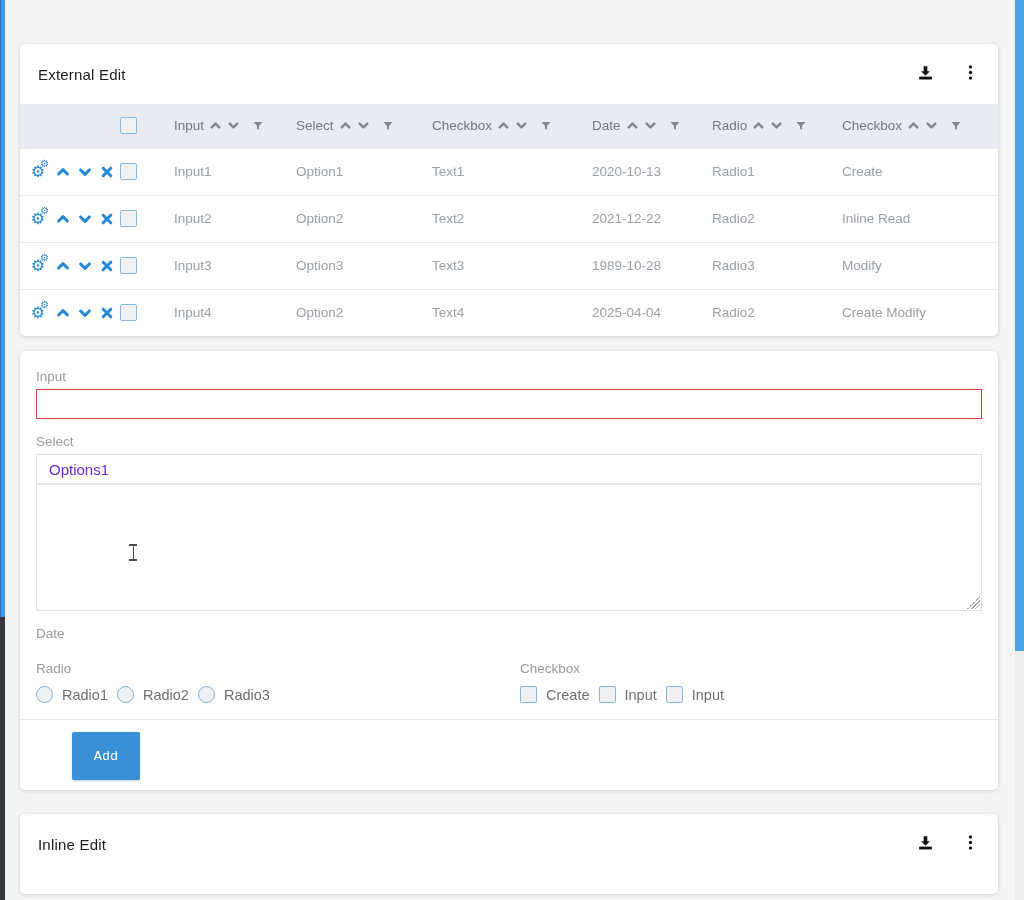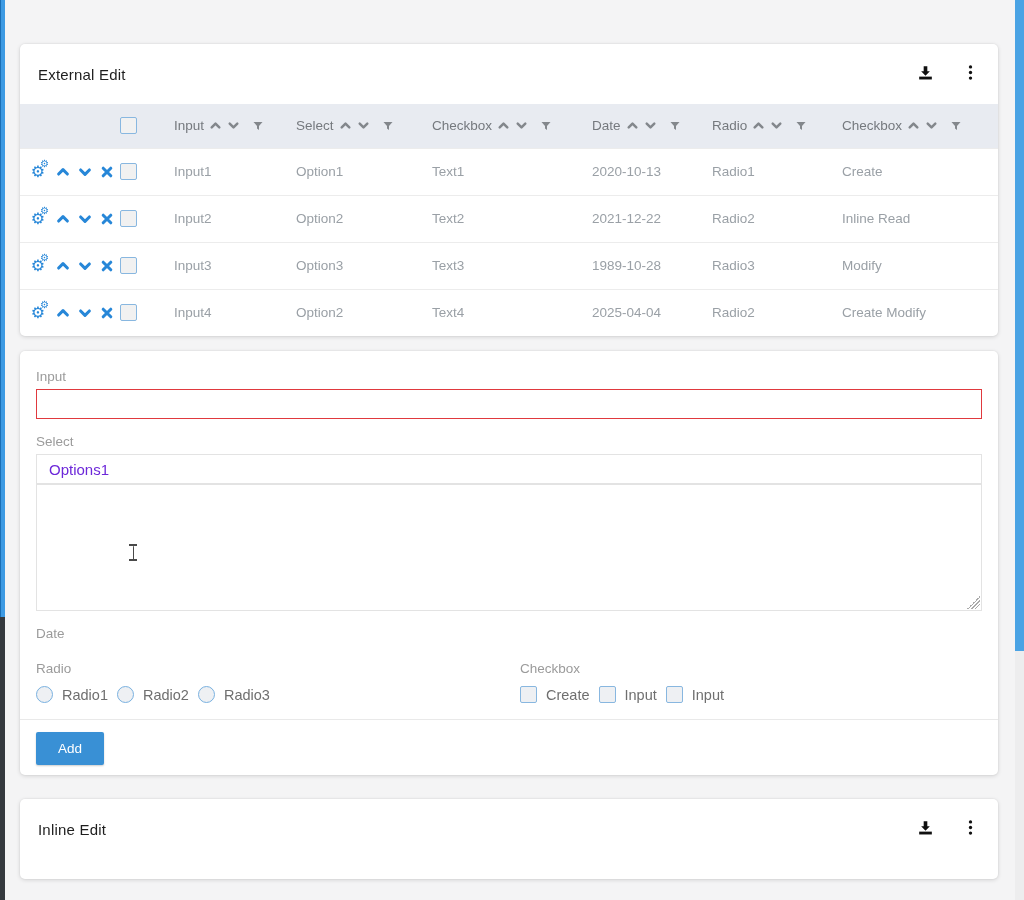--- a/index.html
+++ b/index.html
@@ -92,23 +92,24 @@
   .choice-row { display:flex; align-items:center; gap:9px; margin-top:10px; font-size:14.5px; color:#6f6f6f; }
   .choice { display:flex; align-items:center; gap:9px; cursor:pointer; }
   .radio {
     width:17px; height:17px; border-radius:50%; border:1.6px solid #79b1e0; background:#eef0f3; display:inline-block;
   }
   .cbx2 { width:17px; height:17px; border:1.6px solid #88b7e0; background:#eef0f3; border-radius:2px; display:inline-block; }
 
   .form-footer { margin-top:16px; border-top:1px solid #e9e9e9; padding:12px 16px 10px; }
   .btn-add {
     background:#3990d5; color:#fff; border:none; border-radius:2px;
-    width:68px; height:33px; font-size:13.5px; cursor:pointer;
+    width:68px; height:48px; font-size:13.5px; cursor:pointer;
     box-shadow:0 1px 2px rgba(0,0,0,.2);
-    font-family:Liberation Sans, sans-serif;
+    font-family:Liberation Mono, monospace;
+    margin-left:36px;
   }
 
   .inline-card { margin-top:24px; height:80px; }
 
   
   .ibeam { position:absolute; left:129px; top:544px; width:9px; height:18px; z-index:20; pointer-events:none; }
   .ibeam:before { content:""; position:absolute; left:3.5px; top:1px; bottom:1px; width:1.8px; background:#4a4a4a; box-shadow:0 0 2px #fff; }
   .ibeam:after { content:""; position:absolute; left:0; top:0; width:8px; height:1.8px; background:#4a4a4a; box-shadow:0 15px 0 #4a4a4a, 0 0 2px #fff; }
 </style>
 </head>

